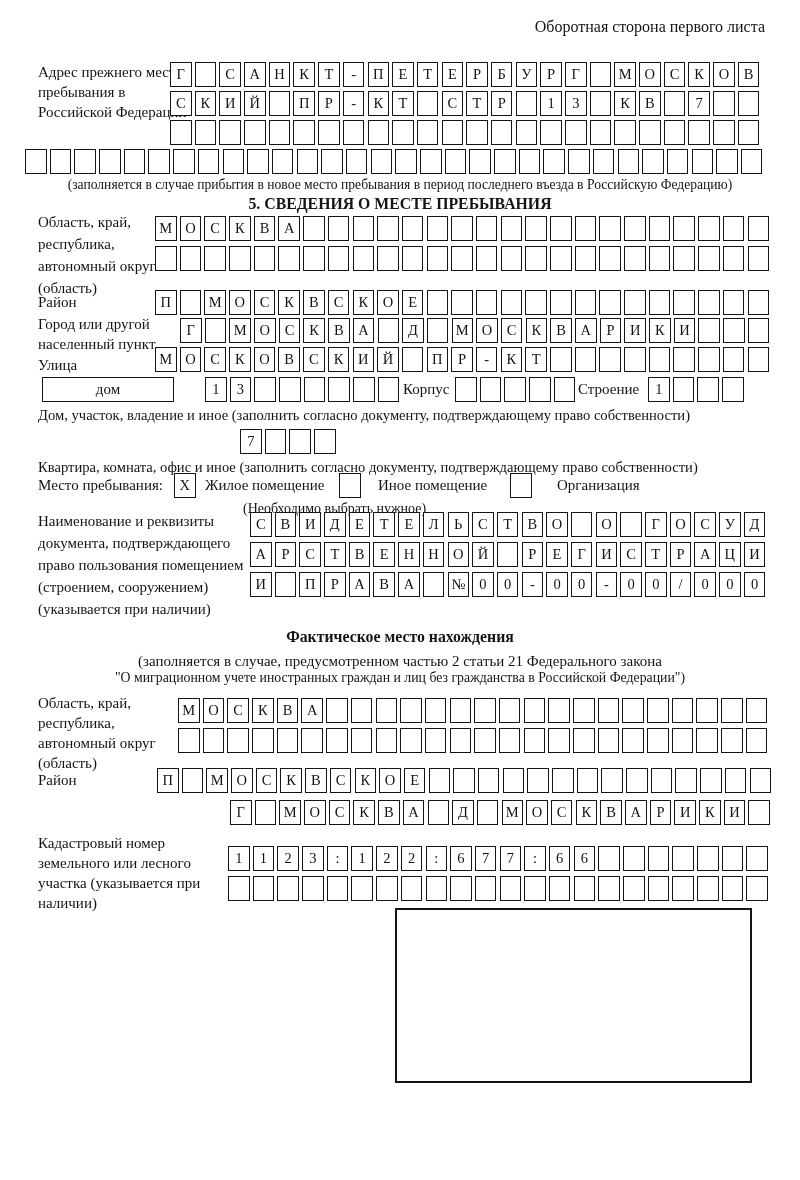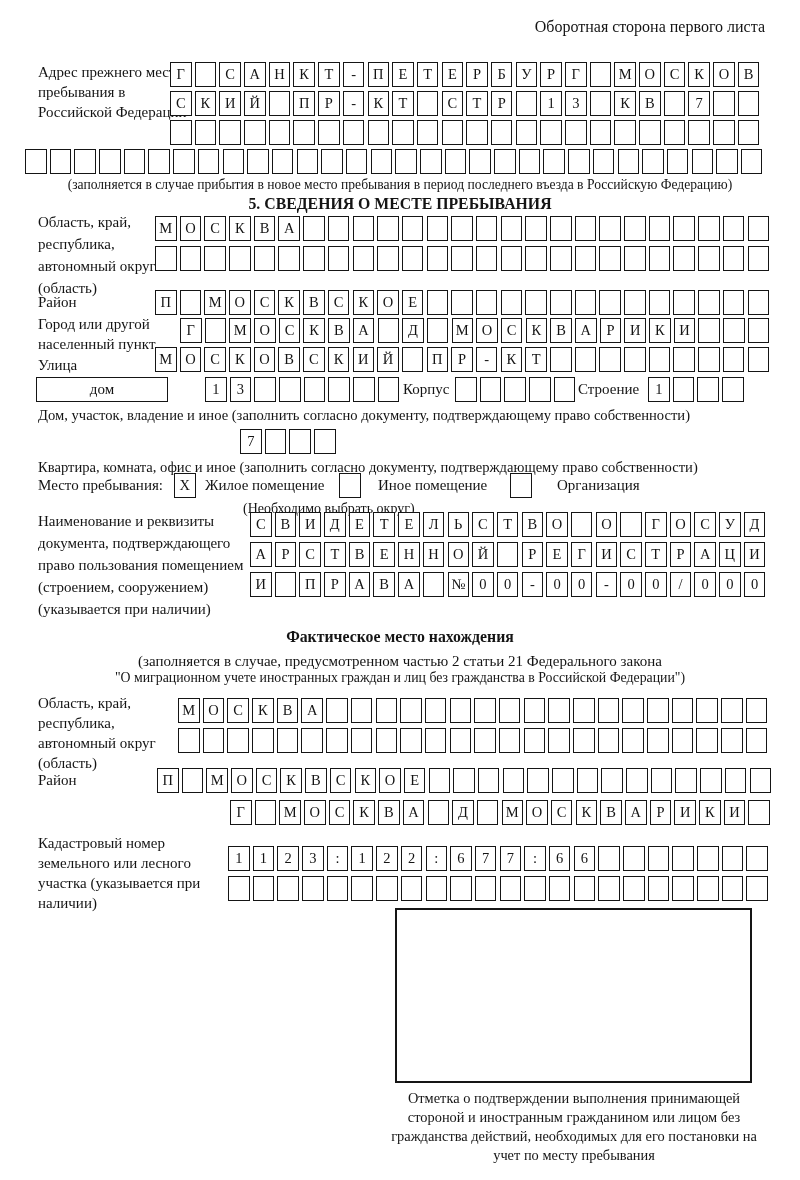--- a/index.html
+++ b/index.html
@@ -284,21 +284,21 @@
       <span class="cell"></span>
       <span class="cell"></span>
       <span class="cell"></span>
       <span class="cell"></span>
       <span class="cell"></span>
       <span class="cell"></span>
       <span class="cell"></span>
       <span class="cell"></span>
     </div>
 
-  <div class="wideb" style="left:36px;top:377px;width:132px">дом</div>
+  <div class="wideb" style="left:42px;top:377px;width:132px">дом</div>
   <div class="boxrow" style="left:205px;top:377px">
       <span class="cell">1</span>
       <span class="cell">3</span>
       <span class="cell"></span>
       <span class="cell"></span>
       <span class="cell"></span>
       <span class="cell"></span>
       <span class="cell"></span>
       <span class="cell"></span>
     </div>
@@ -333,21 +333,21 @@
     </div>
   <div class="inl" style="left:205px;top:477px">Жилое помещение</div>
   <div class="boxrow" style="left:339px;top:473px">
       <span class="cell"></span>
     </div>
   <div class="inl" style="left:378px;top:477px">Иное помещение</div>
   <div class="boxrow" style="left:510px;top:473px">
       <span class="cell"></span>
     </div>
   <div class="inl" style="left:557px;top:477px">Организация</div>
-  <div class="snote" style="left:243px;top:501px;font-size:14px">(Необходимо выбрать округ)</div>
+  <div class="snote" style="left:243px;top:501px;font-size:14px">(Необходимо выбрать нужное)</div>
 
   <div class="lbl2" style="left:38px;top:510px;width:208px">Наименование и реквизиты документа, подтверждающего право пользования помещением (строением, сооружением) (указывается при наличии)</div>
   <div class="boxrow" style="left:250px;top:512px">
       <span class="cell">С</span>
       <span class="cell">В</span>
       <span class="cell">И</span>
       <span class="cell">Д</span>
       <span class="cell">Е</span>
       <span class="cell">Т</span>
       <span class="cell">Е</span>
@@ -569,15 +569,14 @@
       <span class="cell"></span>
       <span class="cell"></span>
       <span class="cell"></span>
       <span class="cell"></span>
       <span class="cell"></span>
       <span class="cell"></span>
       <span class="cell"></span>
     </div>
 
   <div class="bigbox" style="left:395px;top:908px;width:357px;height:175px"></div>
-  <div class="stamp" style="left:385px;top:1089px;width:378px">Отметка о подтверждении выполнения принимающей стороной и иностранным гражданином или лицом без гражданства действий, необходимых для его постановки на учет по месту пребывания</div>
 
 </div>
 
 </body></html>

